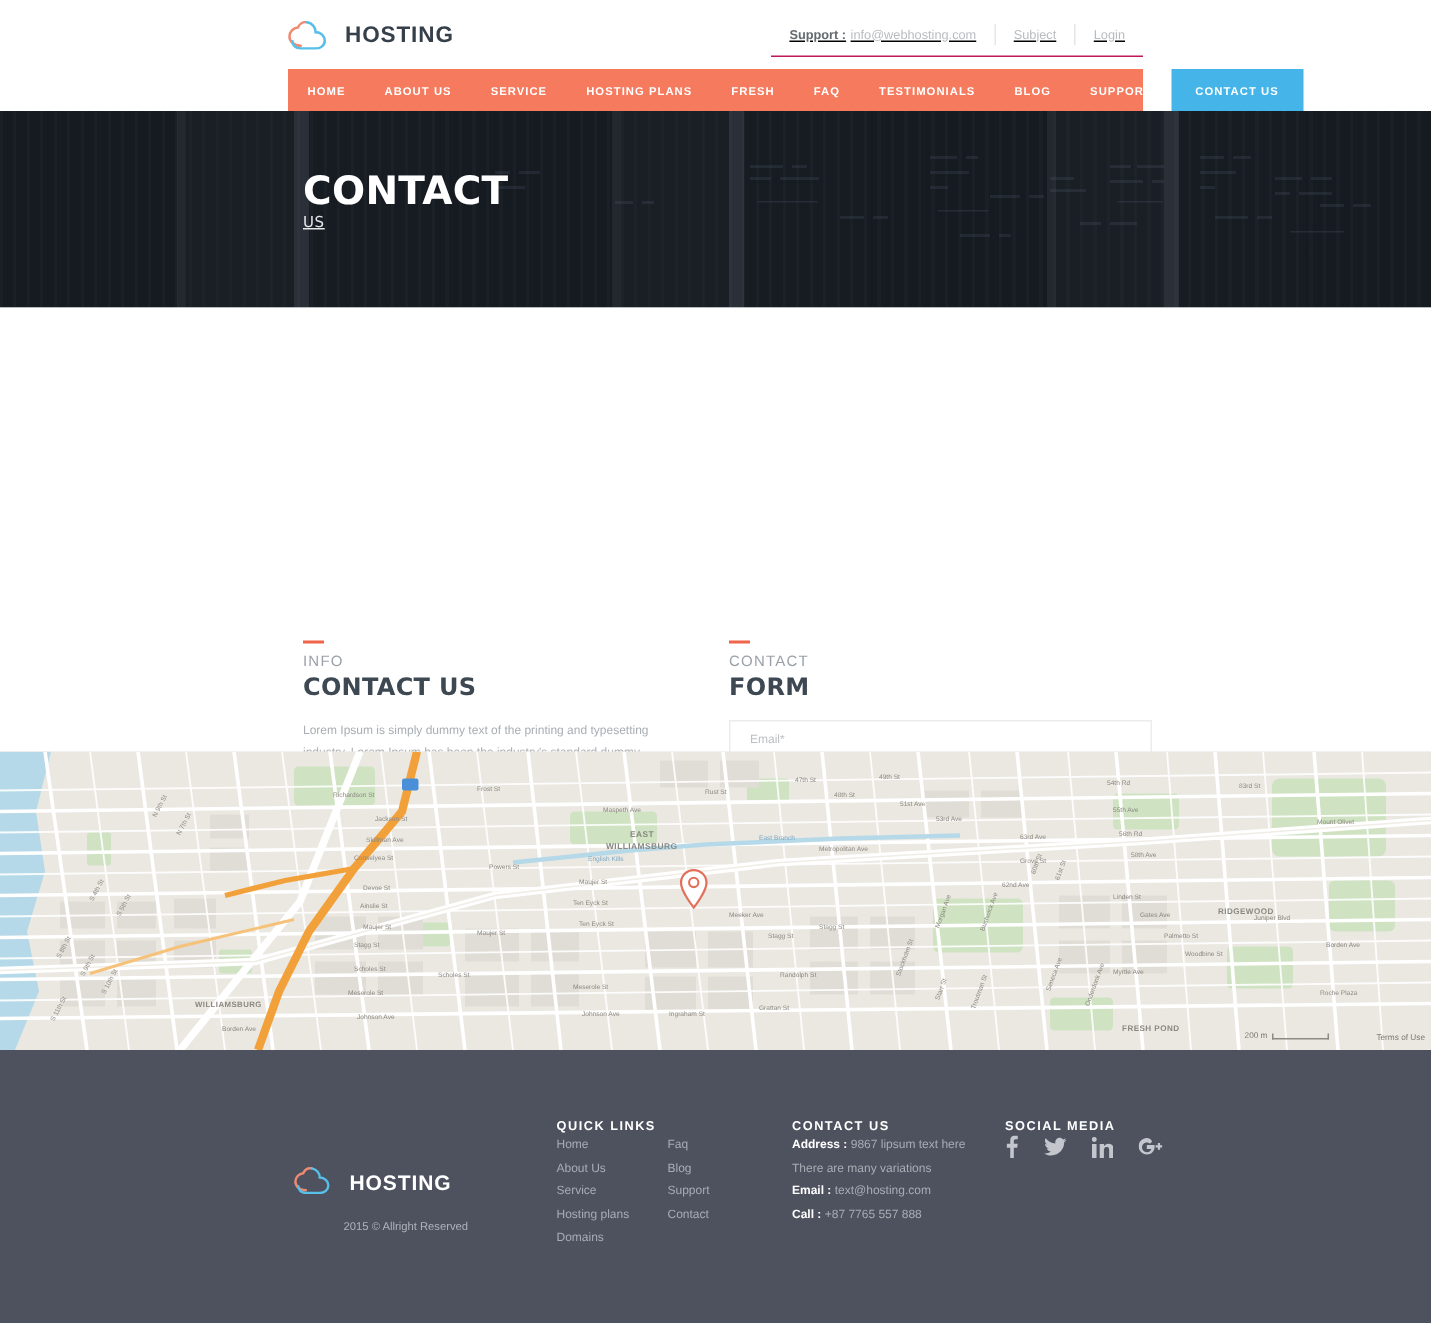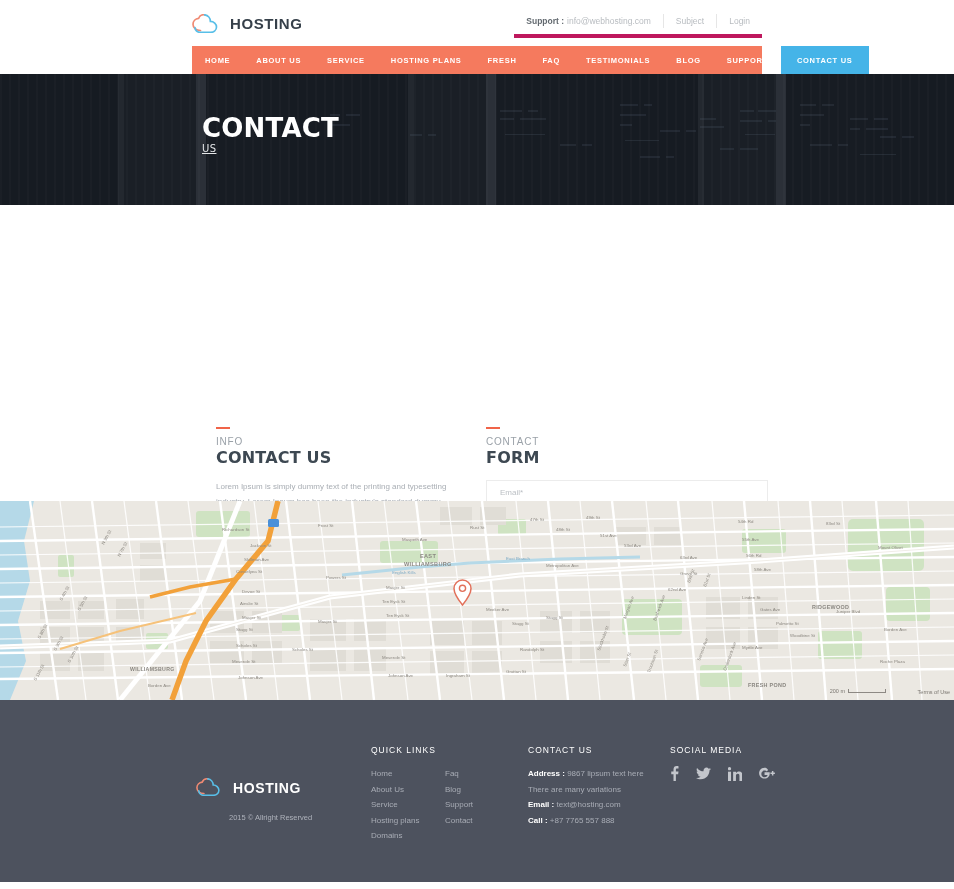--- a/index.html
+++ b/index.html
@@ -24,23 +24,24 @@
   .brand { display: flex; align-items: center; gap: 8px; }
   .cloud-logo { width: 30px; height: 19px; position: relative; }
   .cloud-logo svg { display: block; }
   .brand-name {
     font-size: 15px; font-weight: bold; letter-spacing: .6px; color: #36404a;
   }
   .topbar-right {
     margin-left: auto;
     display: flex; align-items: center;
     font-size: 8.5px;
-    border-bottom: 4px solid #be185d;
+    border-bottom: 1px solid #be185d;
     height: 30px;
     padding-bottom: 0;
+    text-decoration: underline;
   }
   .topbar-right .tr-cell {
     padding: 0 12px; height: 20px; display: flex; align-items: center;
     color: #b8bcc0;
   }
   .tr-divider { width: 1px; height: 14px; background: #e6e6e6; }
   .tr-label { color: #636a70; font-weight: bold; margin-right: 3px; }
 
   
   .nav {
@@ -107,21 +108,21 @@
   }
   .sec-pre {
     font-size: 10px; color: #9aa1a8; letter-spacing: .8px; line-height: 12px;
   }
   .sec-title {
     font-size: 16px; font-weight: bold; color: #3d4852;
     letter-spacing: .2px; line-height: 19px;
     font-family: "DejaVu Sans", sans-serif;
   }
 
-  .col-left { position: absolute; left: 216px; top: 222px; width: 238px; }
+  .col-left { position: absolute; left: 202px; top: 222px; width: 238px; }
   .col-right { position: absolute; left: 486px; top: 222px; width: 282px; }
 
   .intro-text {
     margin-top: 12px;
     font-size: 8px;
     color: #a9aeb4;
     line-height: 15px;
     width: 232px;
   }
 
@@ -192,22 +193,21 @@
     height: 182px;
     position: relative;
   }
   .f-brand { position: absolute; left: 196px; top: 784px; }
   .f-brand-row { display: flex; align-items: center; gap: 7px; }
   .f-brand-name { color: #ffffff; font-size: 14px; font-weight: bold; letter-spacing: .6px; }
   .f-copy { color: #aeb2bb; font-size: 7.5px; margin-top: 16px; margin-left: 33px; }
 
   .f-col { position: absolute; }
   .f-title {
-    color: #ffffff; font-size: 8.5px; font-weight: normal; letter-spacing: 1px;
-    margin-bottom: 11px;
+    color: #ffffff; font-size: 8.5px; font-weight: bold; letter-spacing: 1px;
   }
   .f-link {
     color: #a8acb5; font-size: 8px; line-height: 15.5px; display: block;
     text-decoration: none; cursor: pointer;
   }
   .f-line { color: #a8acb5; font-size: 8px; line-height: 15.5px; }
   .f-line b { color: #ffffff; font-weight: bold; }
   .f-social { display: flex; gap: 17px; align-items: center; margin-top: 2px; }
   .f-social .si { color: #c3c6cc; display: block; }
 

